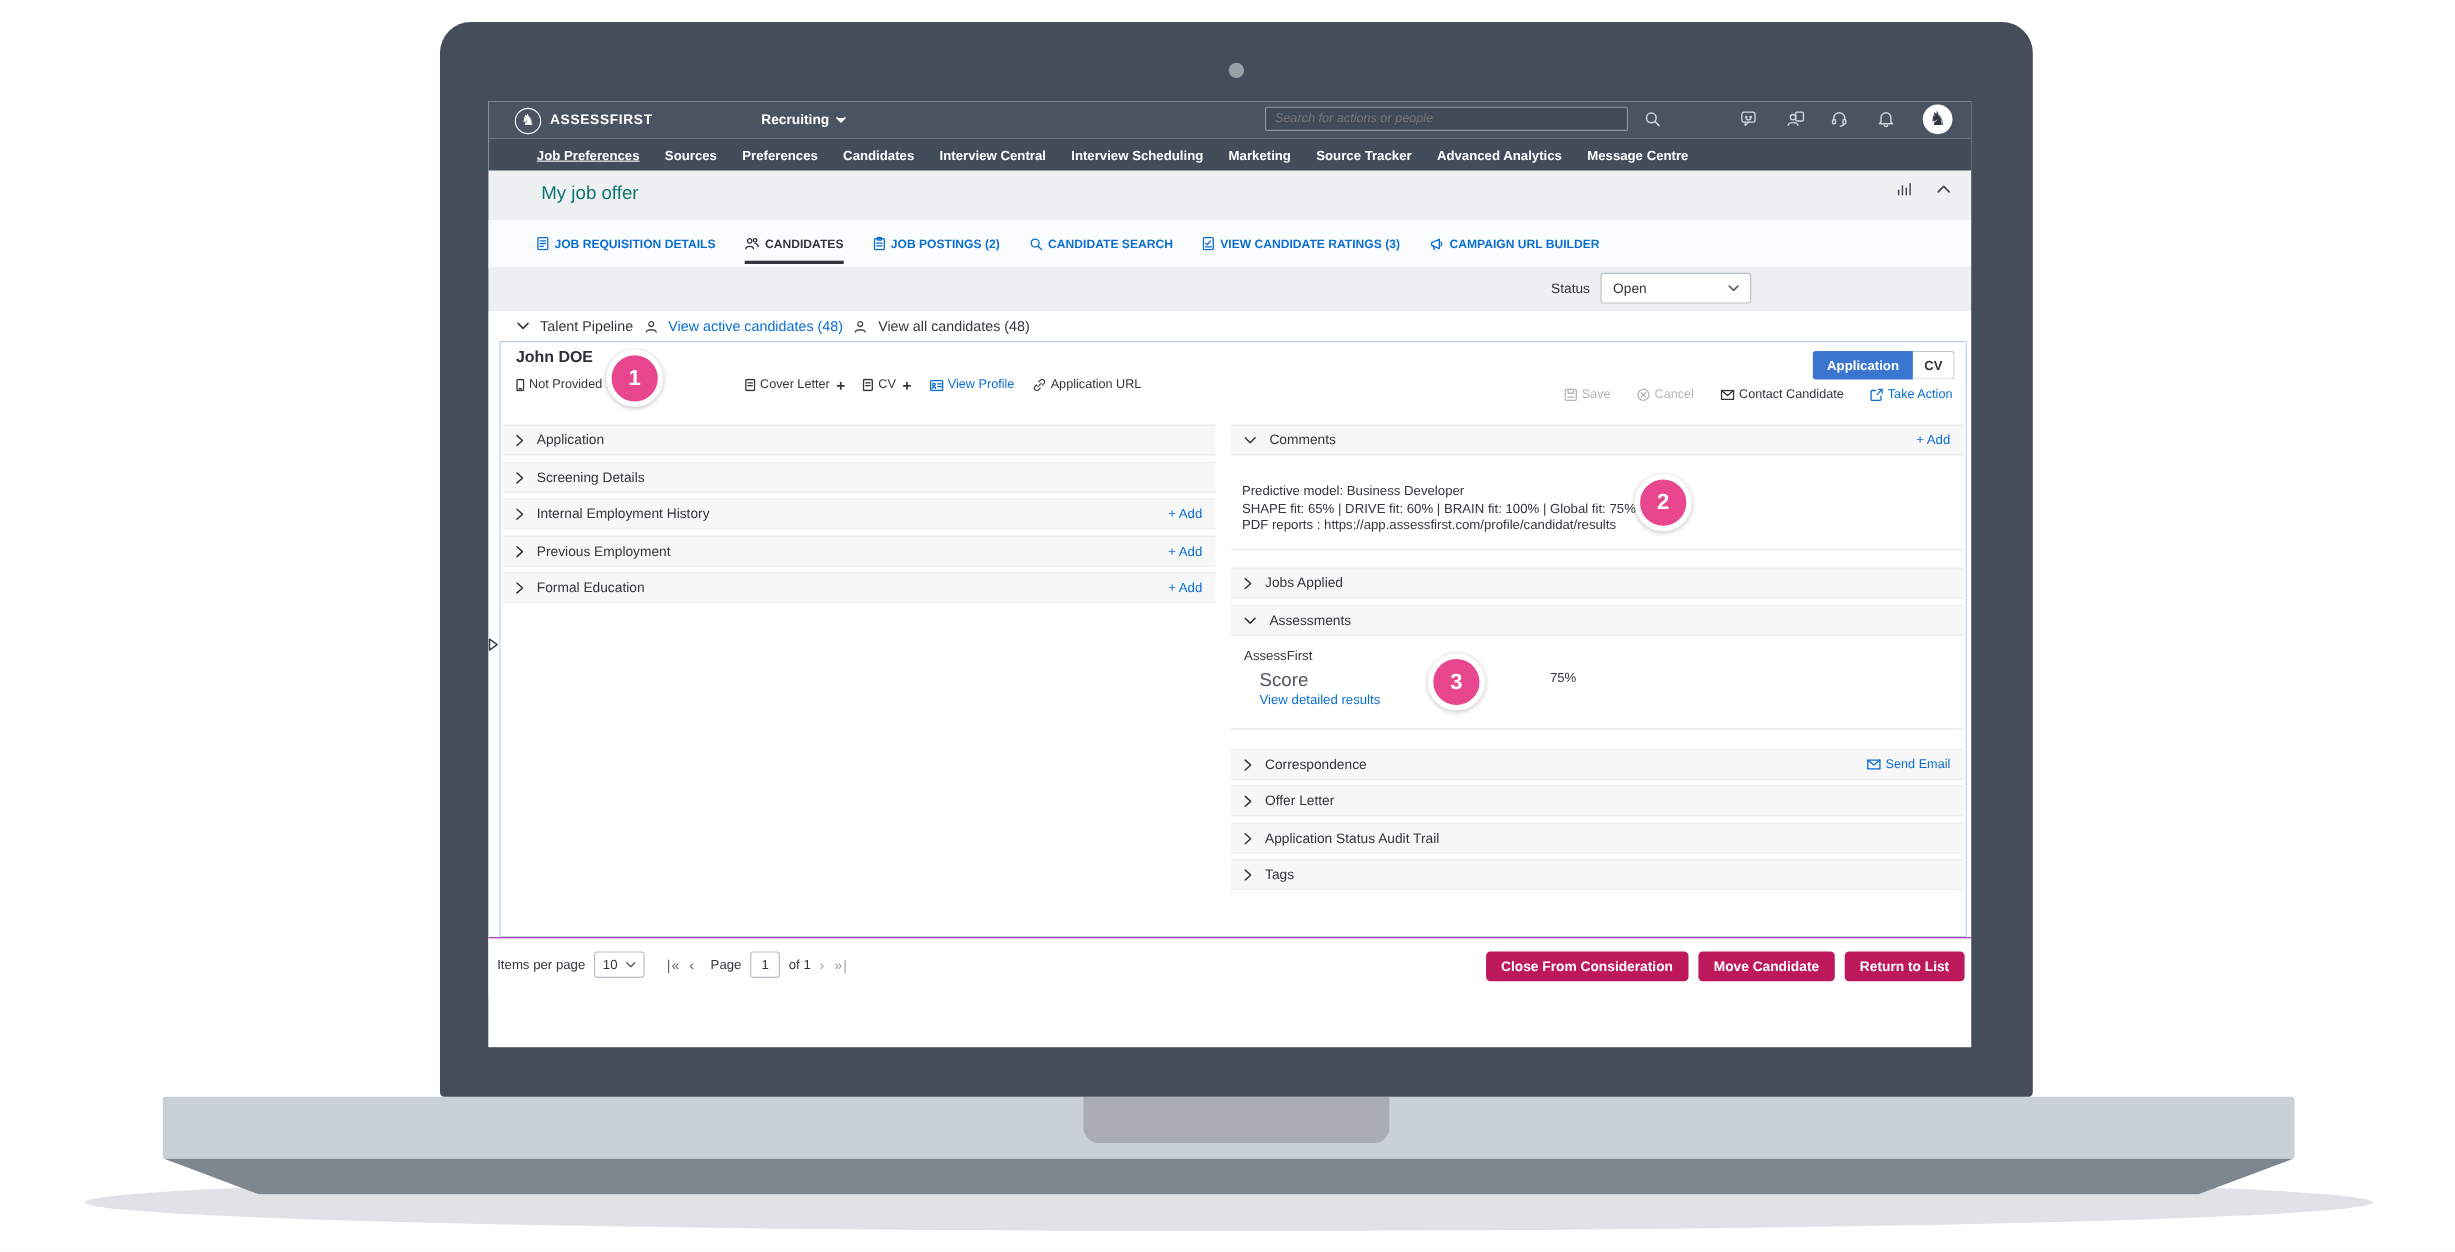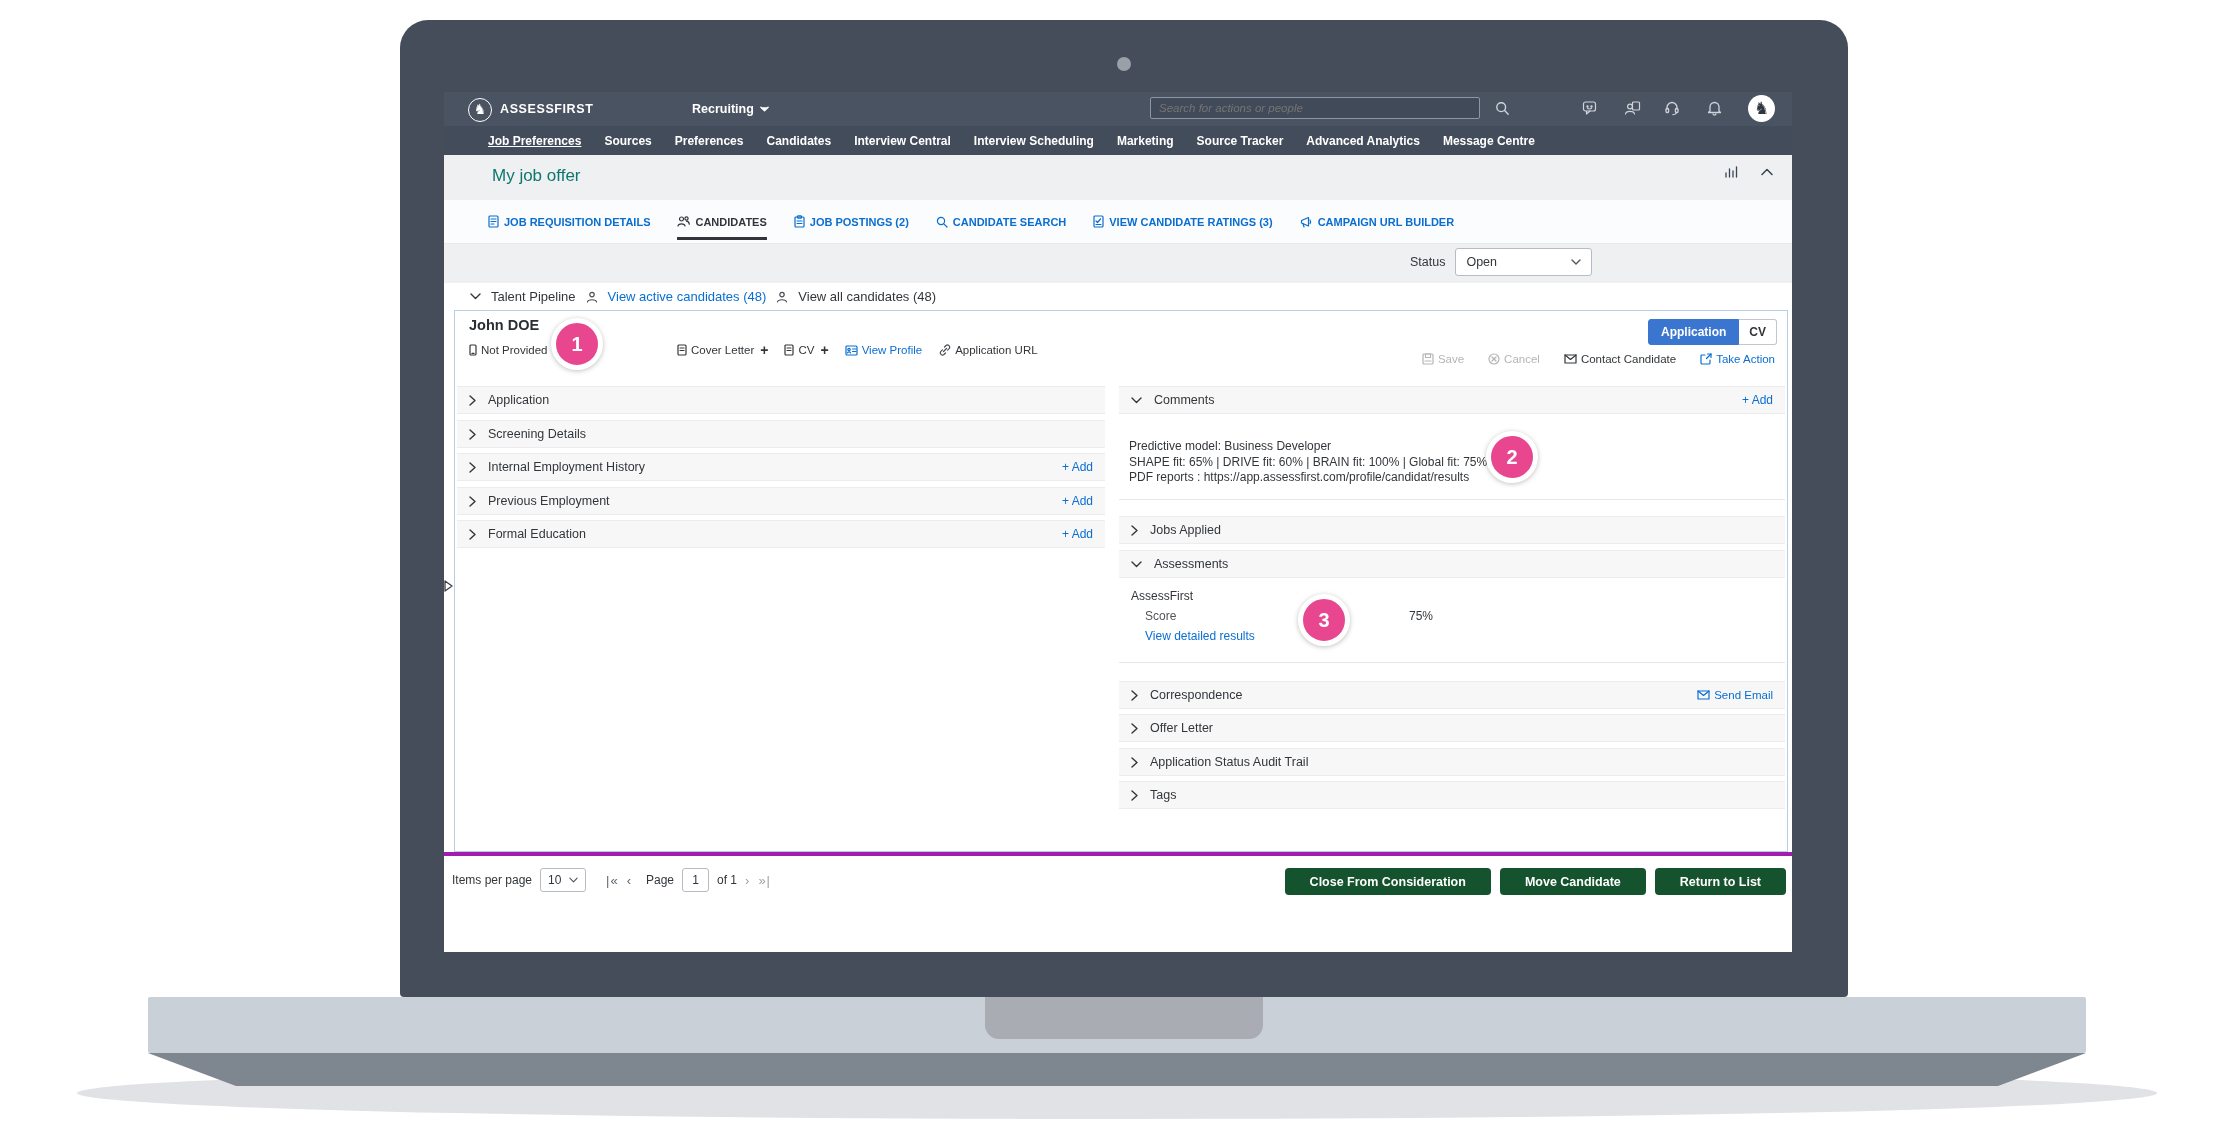--- a/index.html
+++ b/index.html
@@ -64,32 +64,32 @@
 
   .secrow{position:absolute;height:28px;background:#f7f7f8;border-top:1px solid #ececee;border-bottom:1px solid #ececee;display:flex;align-items:center;padding:0 12px;box-sizing:border-box;color:#32363a;font-size:12.5px;}
   .secrow .lbl{margin-left:12px;}
   .secrow .addlink{margin-left:auto;color:#0a6ed1;font-size:12px;cursor:pointer;}
   .secrow .rightact{margin-left:auto;color:#0a6ed1;font-size:11.5px;display:flex;align-items:center;gap:4px;cursor:pointer;}
   .chevc{color:#32363a;display:flex;align-items:center;}
 
   .comment-text{position:absolute;color:#32363a;font-size:12px;line-height:15.5px;}
   .divline{position:absolute;height:1px;background:#e6e7e9;}
   .assess-vendor{position:absolute;color:#32363a;font-size:12px;}
-  .assess-sub{position:absolute;color:#51555a;font-size:12px;}
+  .assess-sub{position:absolute;color:#51555a;font-size:17px;}
   .assess-val{position:absolute;color:#32363a;font-size:12px;}
   .assess-link{position:absolute;color:#0a6ed1;font-size:12px;cursor:pointer;}
 
-  .toolbar{left:0;top:760px;width:1348px;height:53px;background:#fff;border-top:4px solid #a21caf;}
+  .toolbar{left:0;top:760px;width:1348px;height:53px;background:#fff;border-top:1px solid #a21caf;}
   .tleft{left:8px;top:12px;display:flex;align-items:center;gap:8px;color:#32363a;font-size:12px;}
   .mini-select{width:46px;height:24px;border:1px solid #b6bcc3;border-radius:3px;background:#fff;display:flex;align-items:center;justify-content:space-between;padding:0 7px;box-sizing:border-box;cursor:pointer;}
   .pgnav{color:#5b6770;font-size:13px;letter-spacing:1px;cursor:pointer;}
   .pgnav.dim{color:#9aa2aa;}
   .page-input{width:27px;height:24px;border:1px solid #b6bcc3;border-radius:3px;text-align:center;font-size:12px;color:#32363a;box-sizing:border-box;font-family:"Liberation Sans",sans-serif;}
   .tbtns{right:6px;top:12px;display:flex;gap:9px;}
-  .bluebtn{height:27px;background:#14532d;color:#fff;border:0;border-radius:4px;font-size:12.5px;font-weight:600;padding:0 25px;display:flex;align-items:center;cursor:pointer;font-family:"Liberation Sans",sans-serif;}
+  .bluebtn{height:27px;background:#be185d;color:#fff;border:0;border-radius:4px;font-size:12.5px;font-weight:600;padding:0 14px;display:flex;align-items:center;cursor:pointer;font-family:"Liberation Sans",sans-serif;}
 
   .badge{position:absolute;transform:translate(-50%,-50%);width:42px;height:42px;border-radius:50%;background:#e8468f;border:5px solid #fff;box-shadow:0 1px 5px rgba(0,0,0,.25);color:#fff;font-weight:bold;font-size:20px;display:flex;align-items:center;justify-content:center;z-index:9;}
   .expander{left:443px;top:578px;width:14px;height:16px;color:#3a3f45;z-index:8;display:flex;align-items:center;}
 </style>
 </head>
 <body>
 
 <div id="canvas">
 
   <div class="abs shadow-ellipse"></div>

